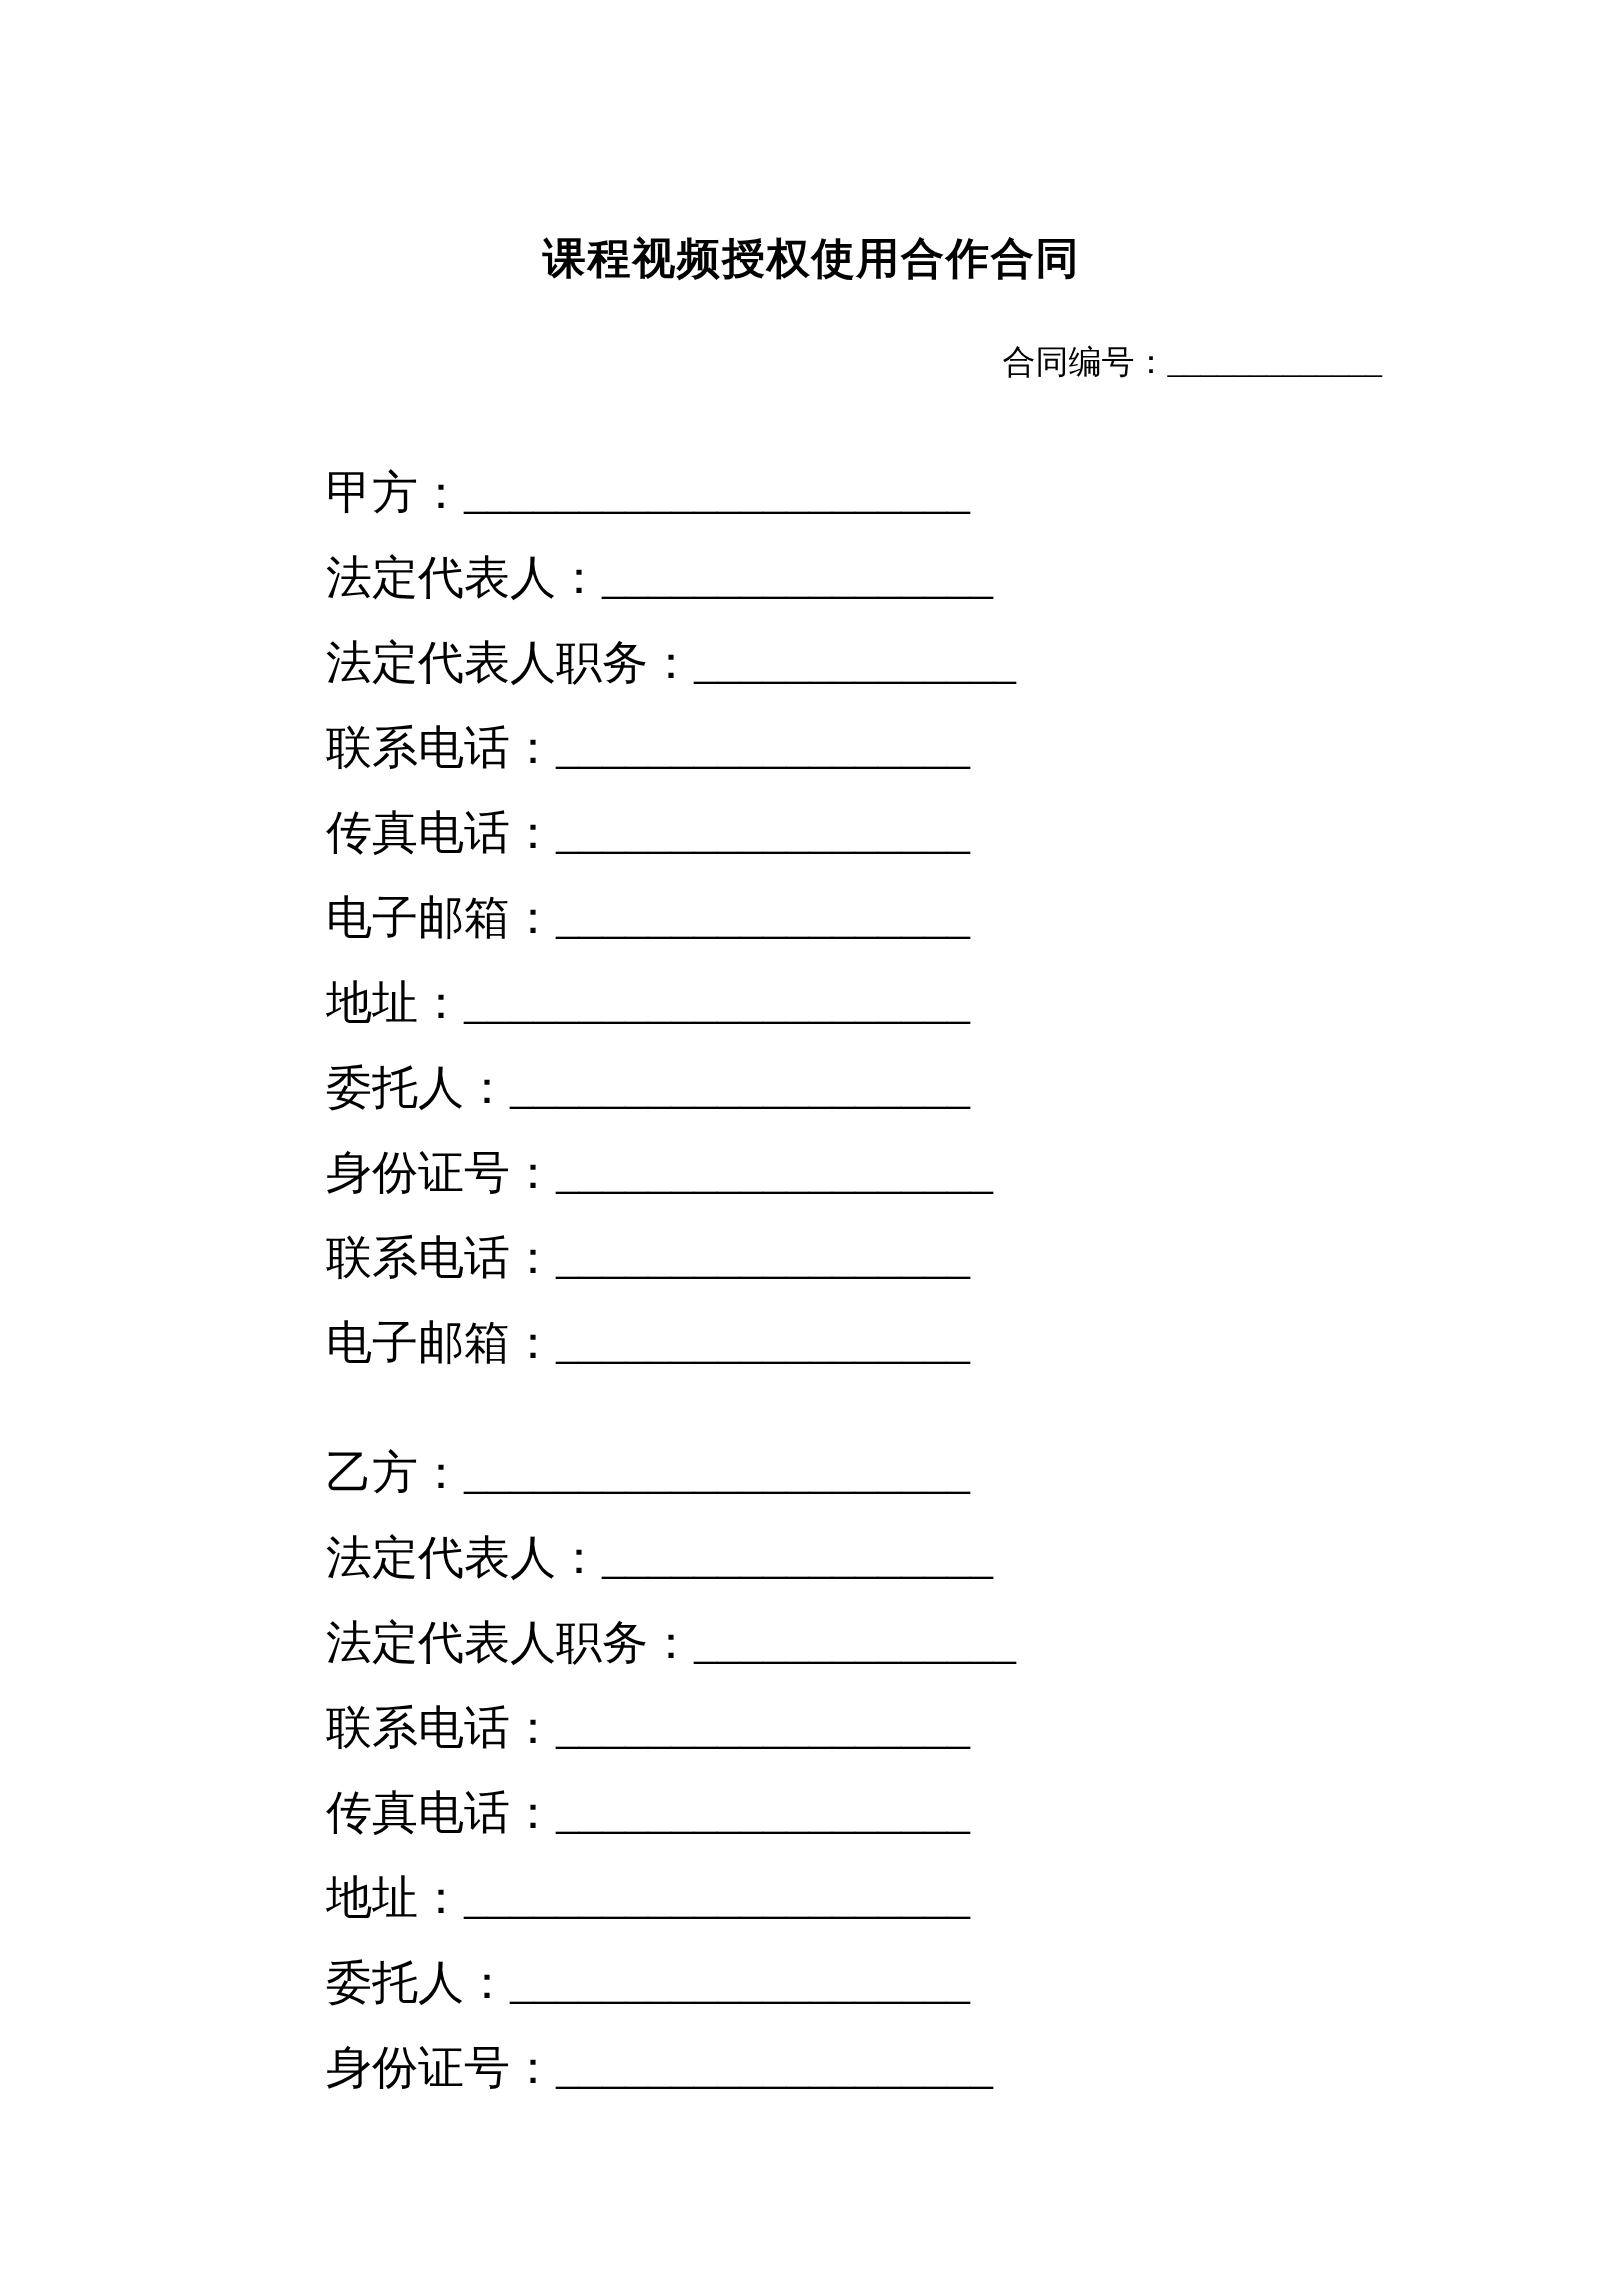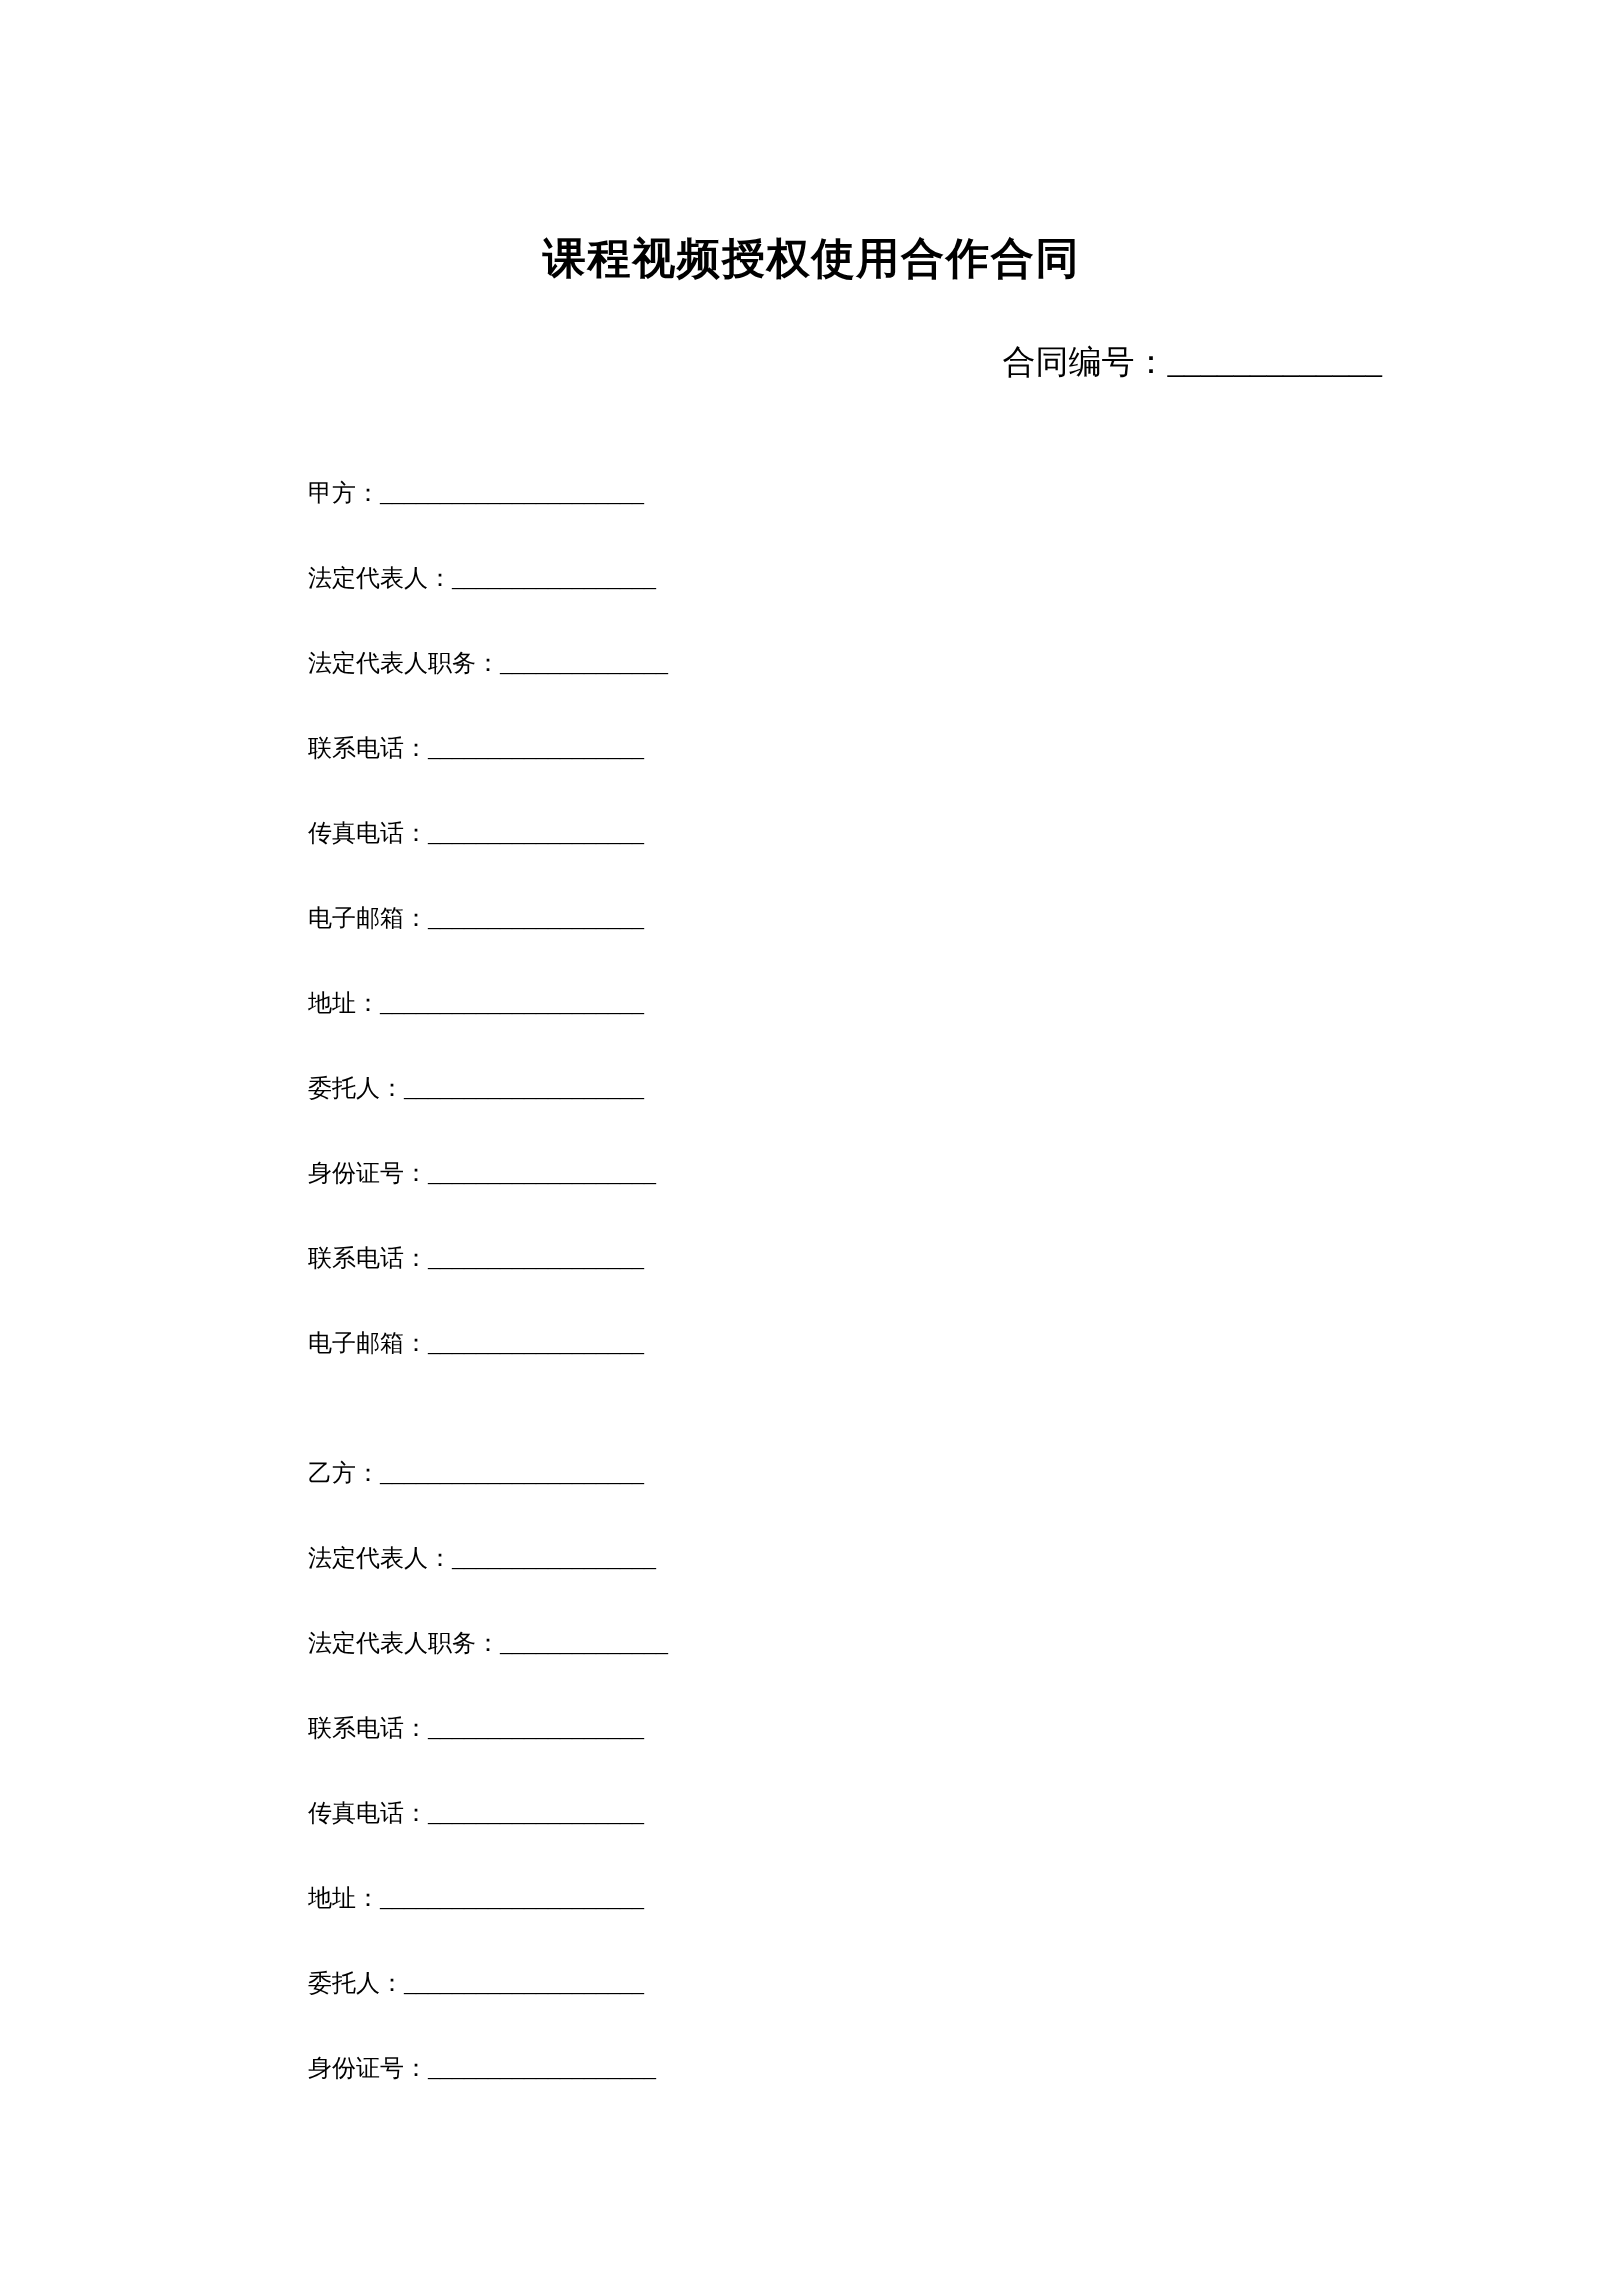--- a/index.html
+++ b/index.html
@@ -29,22 +29,22 @@
     position: absolute;
     top: 344px;
     right: 241px;
     font-size: 33px;
     line-height: 36px;
     white-space: nowrap;
   }
   .fields {
     position: absolute;
     top: 476px;
-    left: 308px;
-    font-size: 24px;
+    left: 326px;
+    font-size: 46px;
   }
   .row {
     height: 34px;
     line-height: 34px;
     margin-bottom: 51px;
     white-space: nowrap;
   }
   .section-gap { height: 45px; }
   .lbl { letter-spacing: 0; }
   .blank { letter-spacing: 0; margin-top: 20px; }

